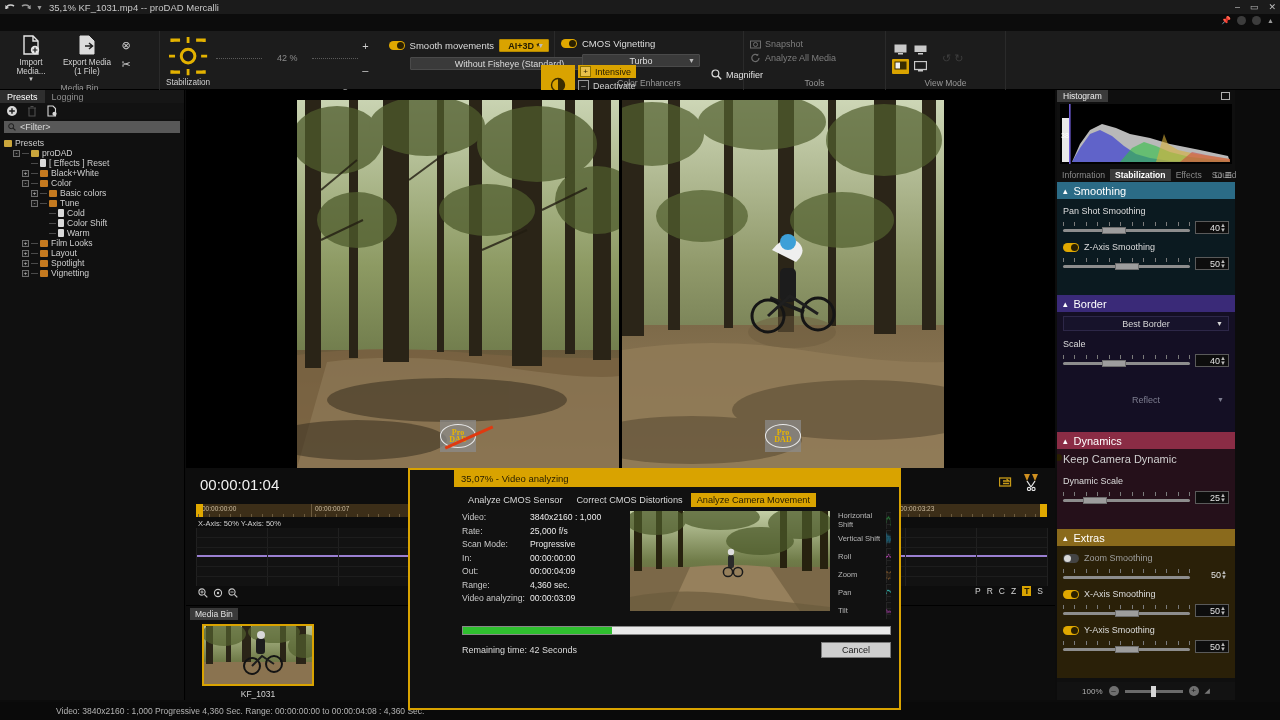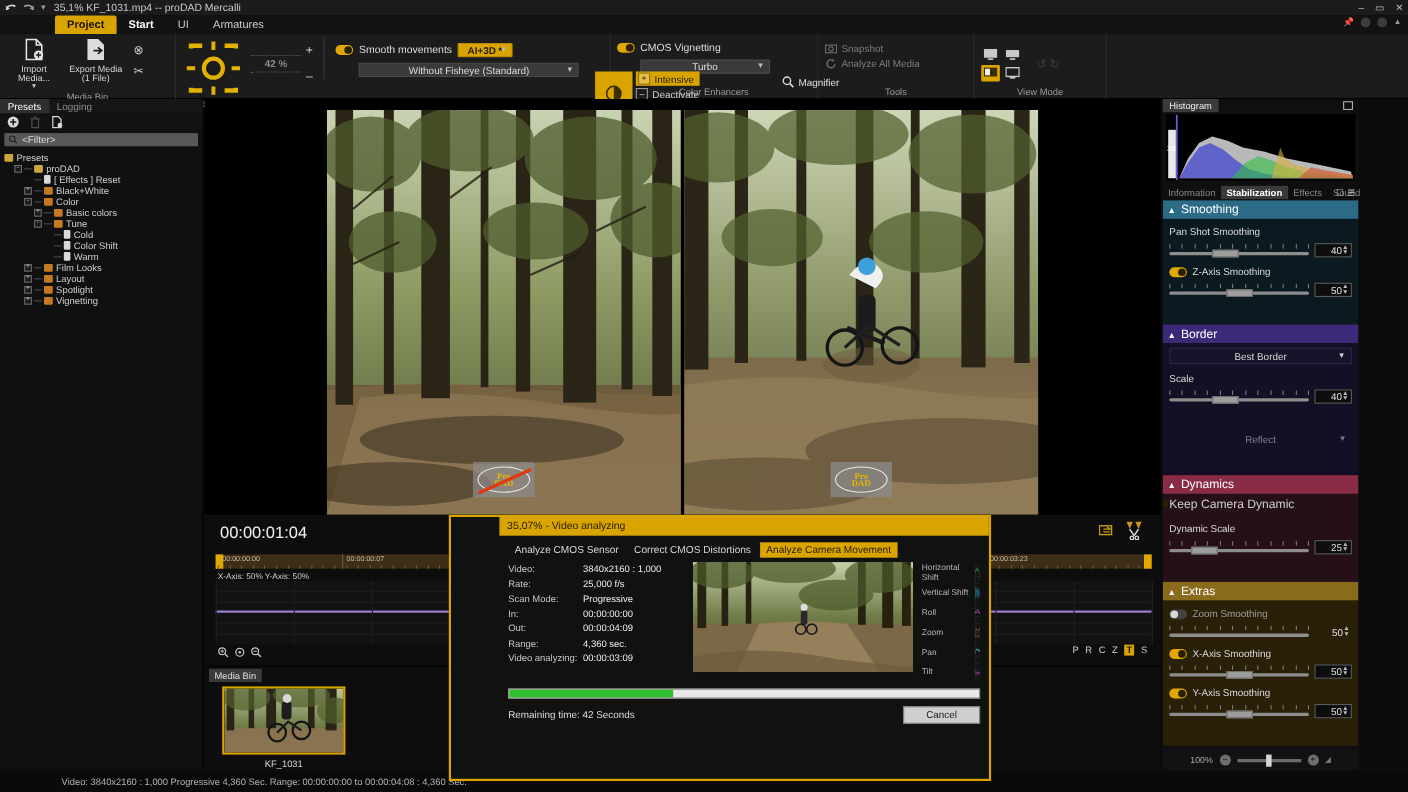--- a/index.html
+++ b/index.html
@@ -117,21 +117,21 @@
              padding:0 4px; line-height:9px; }
   .pv-hdr-right { position:absolute; right:5px; display:flex; gap:5px; color:#aaa;
                   font-size:7px; align-items:center; }
   .pv-stage { position:absolute; left:0; top:10px; width:869px; height:368px;
               background:#000; display:flex; justify-content:center; }
   .pv-pane { position:relative; width:322px; height:368px; overflow:hidden; }
   .pv-split { width:3px; background:#000; }
 
   .forest { position:absolute; inset:0; }
   .wm { position:absolute; left:50%; transform:translateX(-50%); bottom:16px;
-        width:56px; height:32px; background:rgba(140,140,140,.72);
+        width:36px; height:32px; background:rgba(140,140,140,.72);
         display:flex; align-items:center; justify-content:center; }
   .wm .ell { width:48px; height:24px; border:1.4px solid #e8e8e8; border-radius:50%;
              display:flex; align-items:center; justify-content:center; }
   .wm .txt { font-size:8px; font-weight:bold; color:#e8b500; line-height:.9;
              text-align:center; font-family:"Liberation Serif", serif; }
   .wm .slash { position:absolute; left:3px; top:50%; width:52px; height:3px;
                background:#e03a10; transform:rotate(-24deg); }
 
   
   .timeline { position:absolute; left:186px; top:468px; width:869px; height:137px;
@@ -281,26 +281,20 @@
       <span style="font-size:7px;color:#9a9a9a;">▼</span>
     </div>
     <div class="tb-title">35,1%  KF_1031.mp4 -- proDAD Mercalli</div>
     <div class="tb-winbtns">
       <span>–</span>
       <span>▭</span>
       <span>✕</span>
     </div>
   </div>
 
-  <div class="ribbon-tabs">
-    <div class="rtab project">Project</div>
-    <div class="rtab active2">Start</div>
-    <div class="rtab">UI</div>
-    <div class="rtab">Armatures</div>
-  </div>
   <div class="ribbon-right">
     <span style="font-size:8px;color:#7a7a7a;">📌</span>
     <span class="dot"></span>
     <span class="dot"></span>
     <span style="font-size:7px;color:#9a9a9a;">▲</span>
   </div>
 
   <div class="ribbon">
 
     <div class="rgroup" style="width:160px;">
@@ -334,21 +328,21 @@
       <div class="rgroup-inner" style="align-items:flex-start;">
         <div class="stabbtn">
           <svg class="ic" viewBox="0 0 22 22">
             <circle cx="11" cy="11" r="3.4" fill="none" stroke="#e3b200" stroke-width="1.5"></circle>
             <path d="M3 4 V3 h4 M19 4 V3 h-4 M3 18 v1 h4 M19 18 v1 h-4" stroke="#e3b200" stroke-width="1.6" fill="none"></path>
             <path d="M11 1.5v3M11 17.5v3M1.5 11h3M17.5 11h3" stroke="#e3b200" stroke-width="1.4"></path>
           </svg>
           <span>Stabilization</span>
         </div>
         <div style="display:flex;align-items:center;gap:4px;padding-top:6px;">
-          <div style="display:flex;flex-direction:column;align-items:center;gap:2px;font-weight:bold;">
+          <div style="display:flex;flex-direction:row;align-items:center;gap:2px;">
             <div style="width:46px;border-top:1px dotted #5a5a5a;"></div>
             <div class="stabnum">42 %</div>
             <div style="width:46px;border-top:1px dotted #5a5a5a;"></div>
           </div>
           <div class="plusminus">
             <span>+</span>
             <span>–</span>
           </div>
         </div>
         <div style="width:1px;height:38px;background:#3a3a3a;margin:0 4px;"></div>

